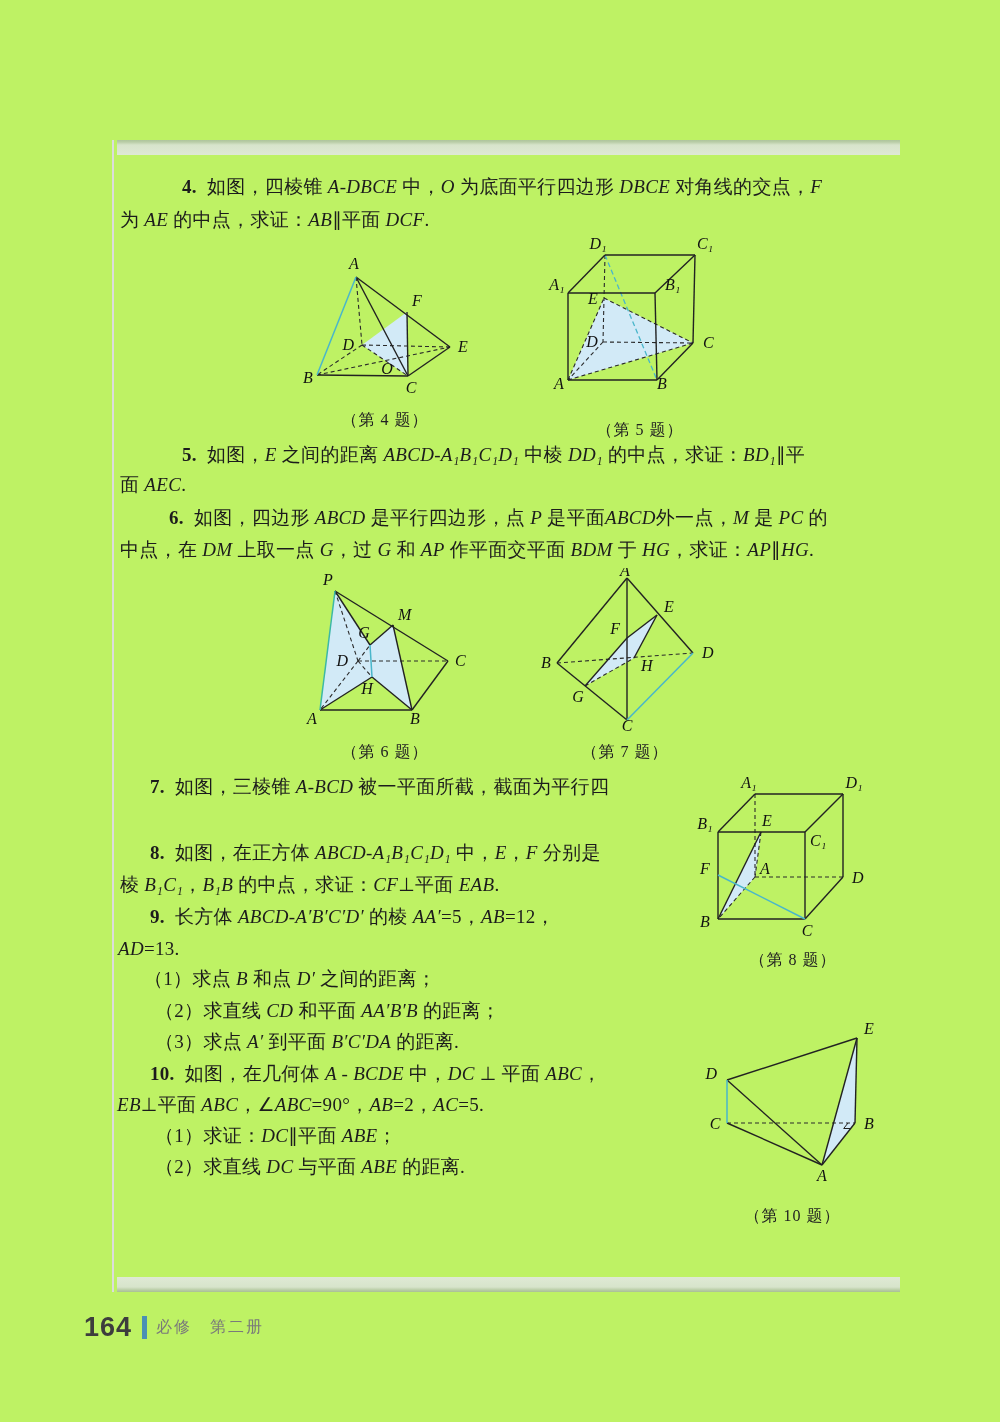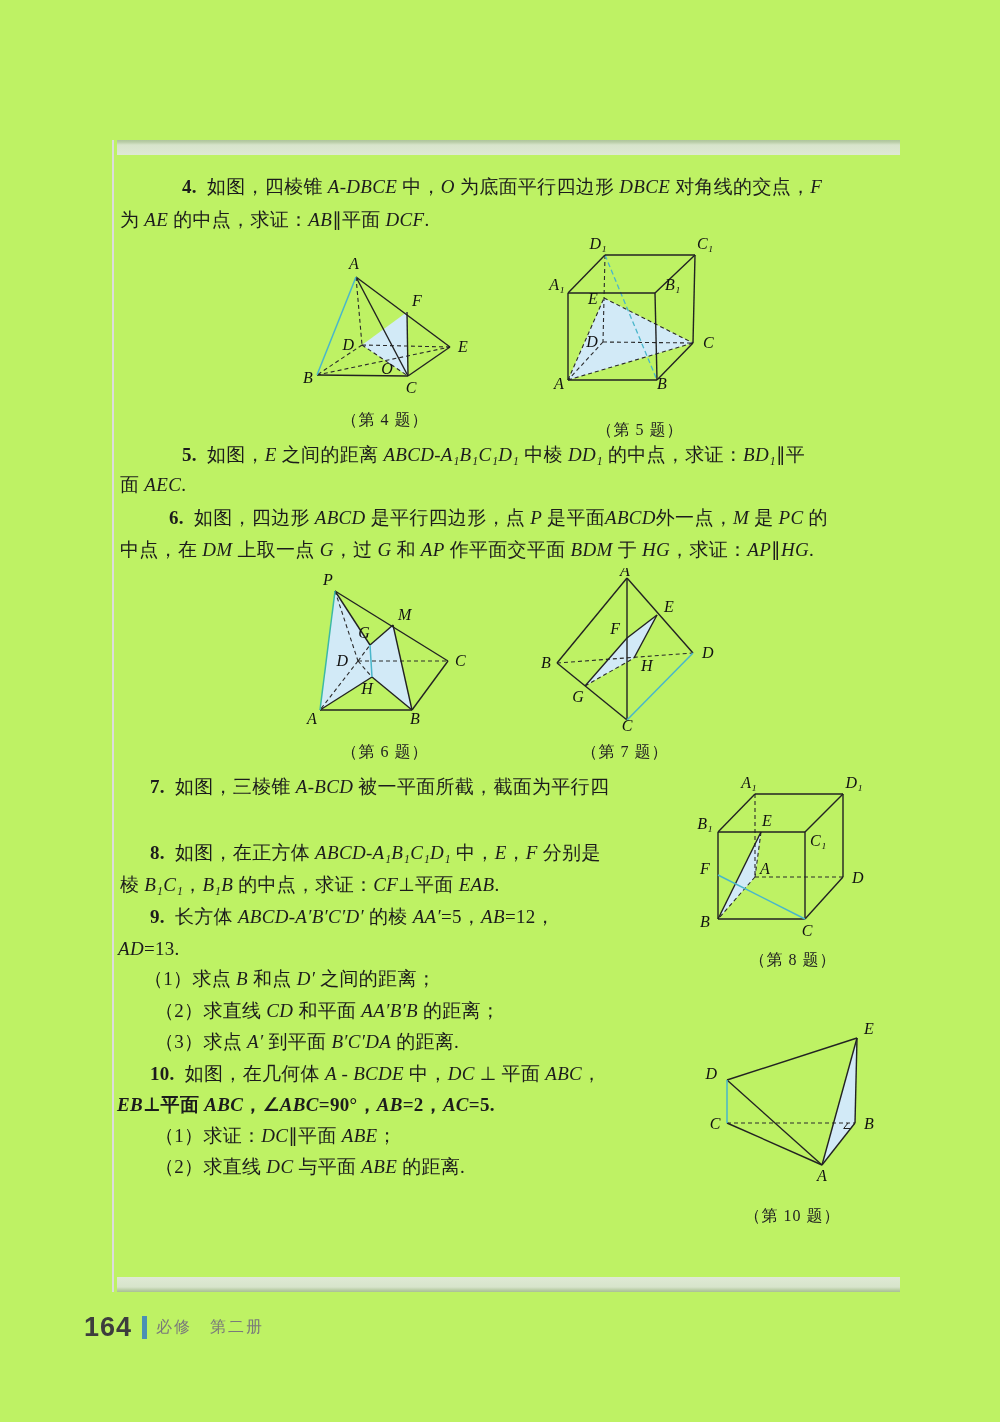--- a/index.html
+++ b/index.html
@@ -43,21 +43,21 @@
   <div class="line" style="left:150px;top:841px;"><span class="num">8.</span><span>  如图，在正方体 </span><span class="v">ABCD-A₁B₁C₁D₁</span><span> 中，</span><span class="v">E</span><span>，</span><span class="v">F</span><span> 分别是</span></div>
   <div class="line" style="left:120px;top:873px;"><span>棱 </span><span class="v">B₁C₁</span><span>，</span><span class="v">B₁B</span><span> 的中点，求证：</span><span class="v">CF</span><span>⊥平面 </span><span class="v">EAB</span><span>.</span></div>
 
   <div class="line" style="left:150px;top:905px;"><span class="num">9.</span><span>  长方体 </span><span class="v">ABCD-A′B′C′D′</span><span> 的棱 </span><span class="v">AA′</span><span>=5，</span><span class="v">AB</span><span>=12，</span></div>
   <div class="line" style="left:118px;top:937px;"><span class="v">AD</span><span>=13.</span></div>
   <div class="line" style="left:144px;top:967px;"><span>（1）求点 </span><span class="v">B</span><span> 和点 </span><span class="v">D′</span><span> 之间的距离；</span></div>
   <div class="line" style="left:155px;top:999px;text-align:center;"><span>（2）求直线 </span><span class="v">CD</span><span> 和平面 </span><span class="v">AA′B′B</span><span> 的距离；</span></div>
   <div class="line" style="left:155px;top:1030px;"><span>（3）求点 </span><span class="v">A′</span><span> 到平面 </span><span class="v">B′C′DA</span><span> 的距离.</span></div>
 
   <div class="line" style="left:150px;top:1062px;"><span class="num">10.</span><span>  如图，在几何体 </span><span class="v">A - BCDE</span><span> 中，</span><span class="v">DC</span><span> ⊥ 平面 </span><span class="v">ABC</span><span>，</span></div>
-  <div class="line" style="left:117px;top:1093px;font-weight:bold;"><span class="v">EB</span><span>⊥平面 </span><span class="v">ABC</span><span>，∠</span><span class="v">ABC</span><span>=90°，</span><span class="v">AB</span><span>=2，</span><span class="v">AC</span><span>=5.</span></div>
+  <div class="line" style="left:117px;top:1093px;"><span class="v">EB</span><span>⊥平面 </span><span class="v">ABC</span><span>，∠</span><span class="v">ABC</span><span>=90°，</span><span class="v">AB</span><span>=2，</span><span class="v">AC</span><span>=5.</span></div>
   <div class="line" style="left:155px;top:1124px;"><span>（1）求证：</span><span class="v">DC</span><span>∥平面 </span><span class="v">ABE</span><span>；</span></div>
   <div class="line" style="left:155px;top:1155px;"><span>（2）求直线 </span><span class="v">DC</span><span> 与平面 </span><span class="v">ABE</span><span> 的距离.</span></div>
 
   <div class="figure" style="left:290px;top:250px;width:190px;">
     <svg width="190" height="150" viewBox="0 0 190 150">
       <polygon points="72,95 117,62 118,126" fill="#d2eaf7"></polygon>
       <g stroke="#2a2a2a" stroke-width="1.1" stroke-dasharray="4,3" fill="none">
         <path d="M66,27 L72,95"></path>
           <path d="M72,95 L160,97"></path>
           <path d="M72,95 L27,125"></path>

